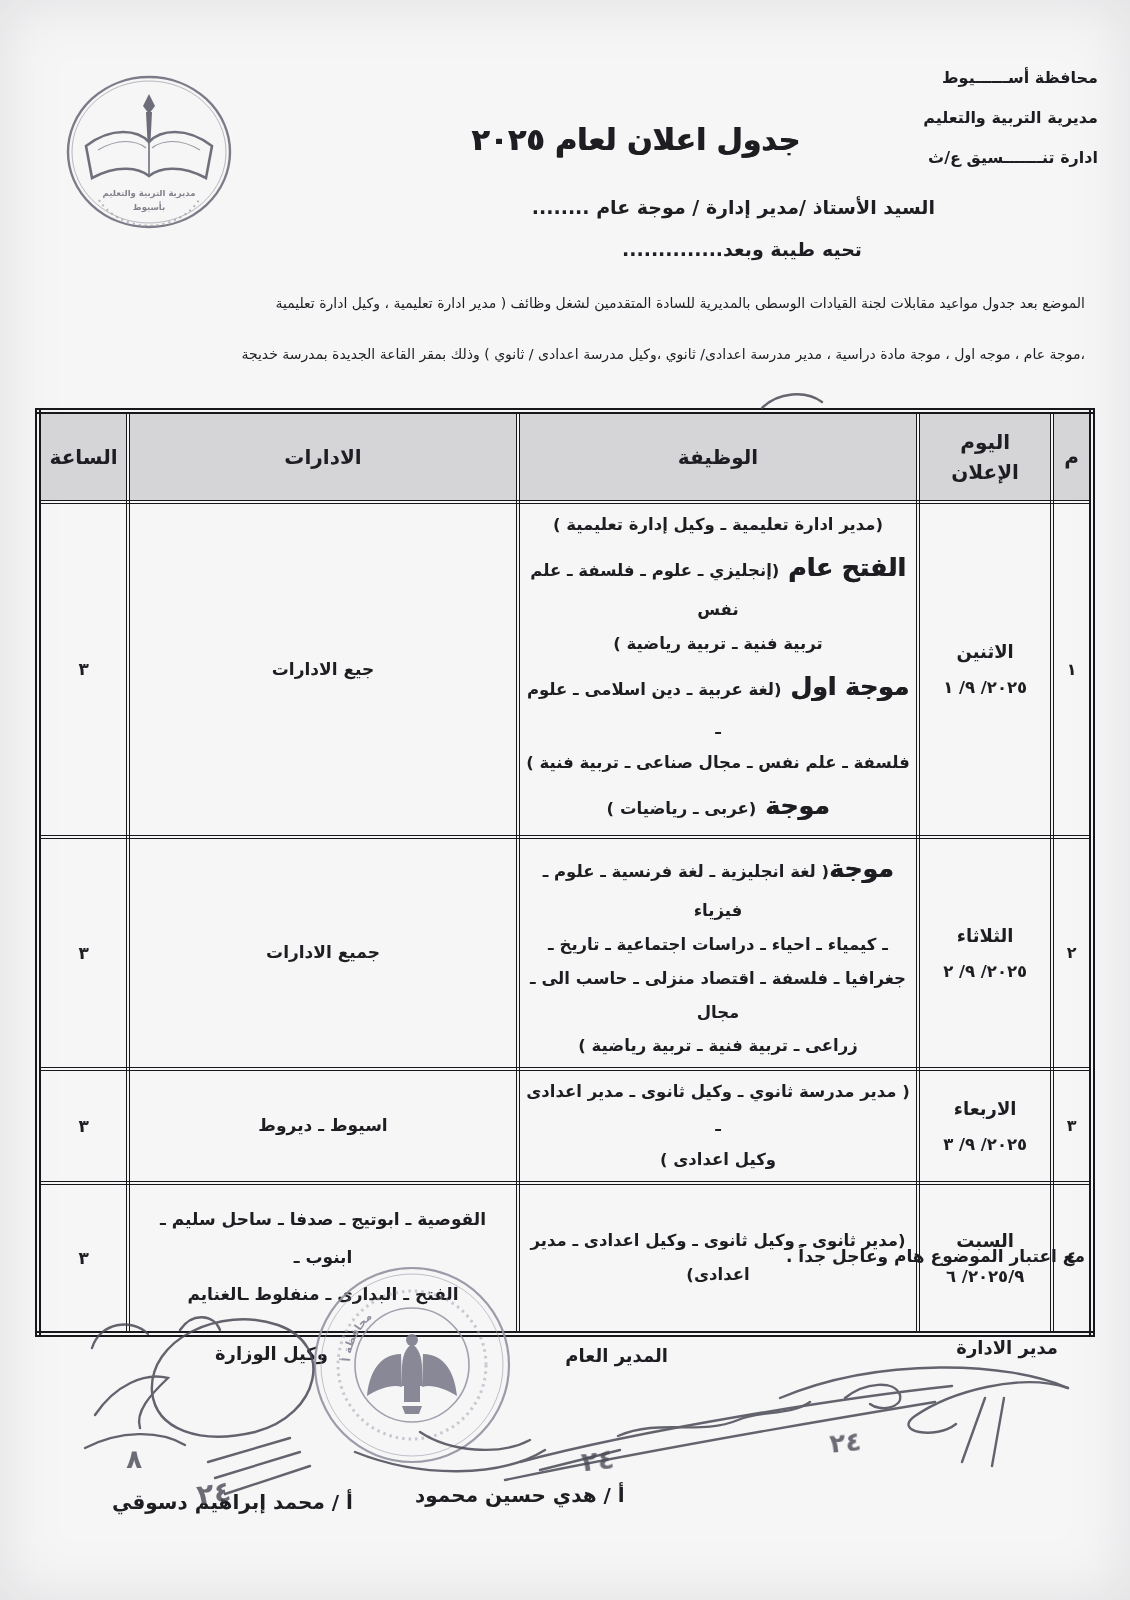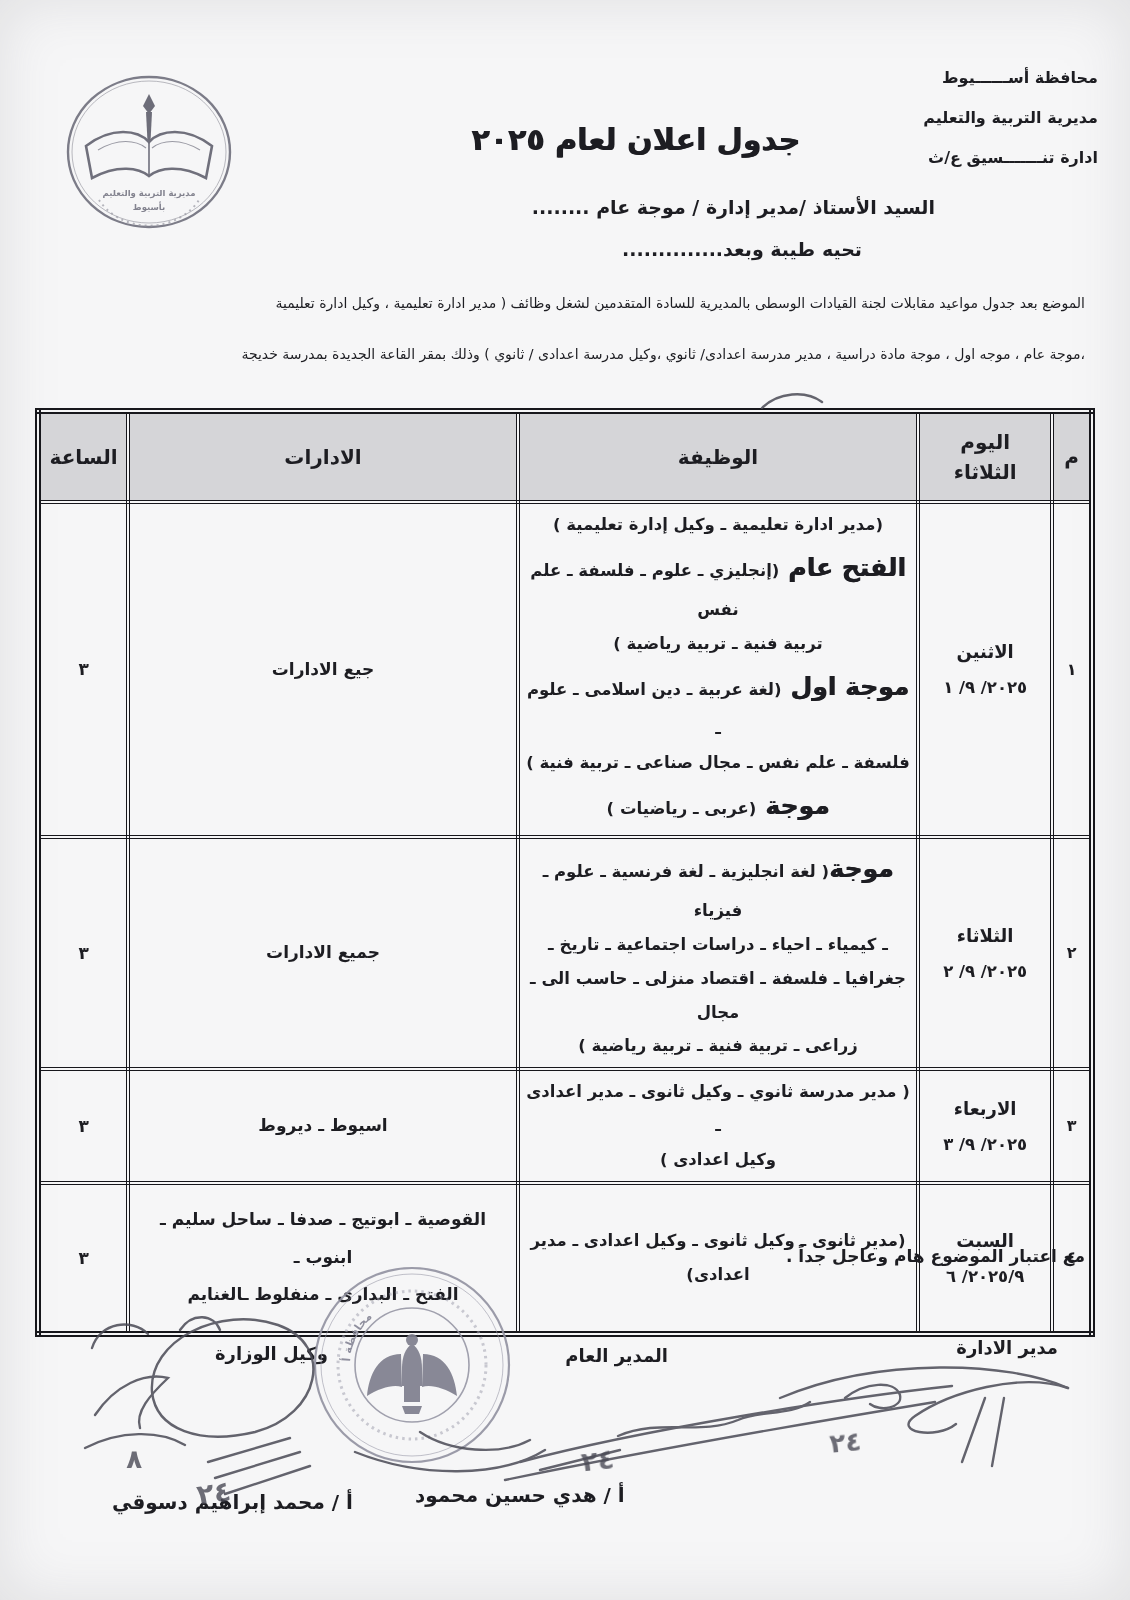--- a/index.html
+++ b/index.html
@@ -95,21 +95,21 @@
       <col class="col-num">
         <col class="col-day">
         <col class="col-job">
         <col class="col-dep">
         <col class="col-hour">
     </colgroup>
     <thead>
       <tr>
         <th>م</th>
         <th class="th-day">اليوم
-الثلاثاء</th>
+الإعلان</th>
         <th>الوظيفة</th>
         <th>الادارات</th>
         <th>الساعة</th>
       </tr>
     </thead>
     <tbody id="sched-body">
         <tr class="row-0">
           <td class="num-cell">١</td>
           <td>
             <div class="day-name">الاثنين</div>

